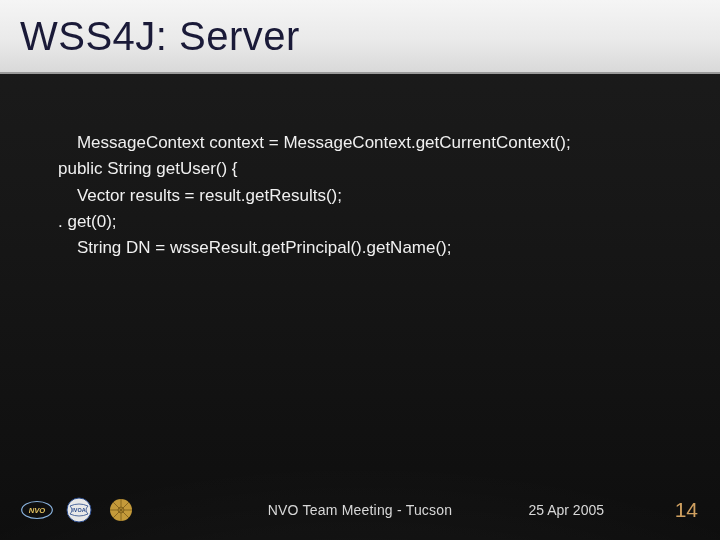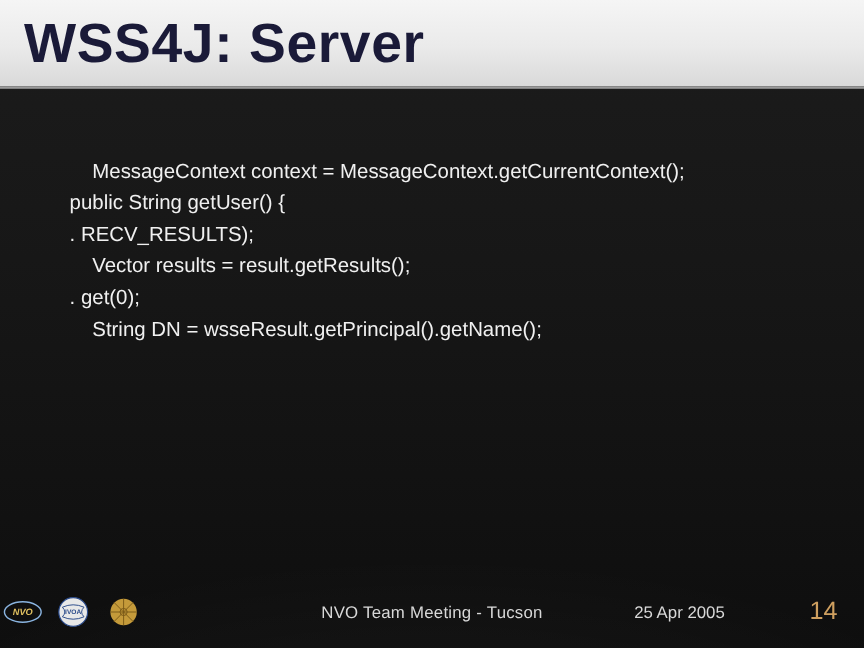--- a/index.html
+++ b/index.html
@@ -14,23 +14,23 @@
   }
   .title-bar {
     height: 74px;
     background: linear-gradient(180deg, #f5f5f5 0%, #eaeaea 55%, #d9d9d9 100%);
     border-bottom: 2px solid #9a9a9a;
     display: flex;
     align-items: center;
     padding-left: 20px;
   }
   .title-text {
-    font-size: 46px;
+    font-size: 40px;
     color: #1a1a38;
-    font-weight: 700;
+    font-weight: 400;
     letter-spacing: 0.5px;
   }
   .content {
     position: absolute;
     top: 130px;
     left: 58px;
     right: 20px;
     color: #f0f0f0;
     font-size: 17px;
     line-height: 1.55;
@@ -45,21 +45,21 @@
     height: 40px;
     display: flex;
     align-items: center;
     color: #d8d8d8;
     font-size: 14px;
   }
   .logos {
     display: flex;
     align-items: center;
     gap: 8px;
-    padding-left: 2px;
+    padding-left: 20px;
   }
   .logo {
     width: 34px; height: 26px;
     display:flex; align-items:center; justify-content:center;
   }
   .logo svg { display:block; }
   .footer-center {
     position:absolute; left:0; right:0;
     text-align:center;
     letter-spacing:0.2px;
@@ -70,21 +70,20 @@
 </head>
 <body>
 
 <div class="title-bar">
   <div class="title-text">WSS4J: Server</div>
 </div>
 
 <div class="content">
   <div class="code-line">    MessageContext context = MessageContext.getCurrentContext();</div>
   <div class="code-line">public String getUser() {</div>
-  <div class="code-line">. RECV_RESULTS);</div>
   <div class="code-line">    Vector results = result.getResults();</div>
   <div class="code-line">. get(0);</div>
   <div class="code-line">    String DN = wsseResult.getPrincipal().getName();</div>
 </div>
 
 <div class="footer">
   <div class="logos">
     <div class="logo">
       <svg width="40" height="24" viewBox="0 0 40 24">
         <ellipse cx="20" cy="12" rx="18" ry="10" fill="none" stroke="#8ab4e0" stroke-width="1.4"></ellipse>

